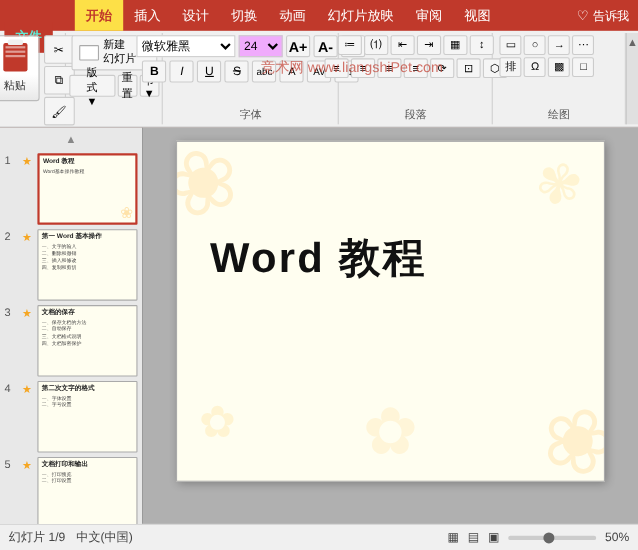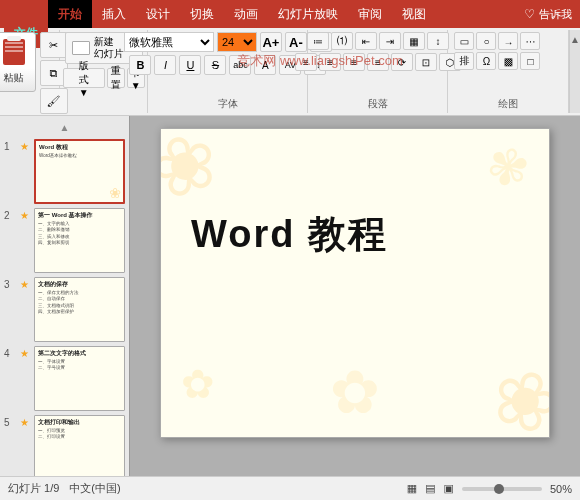--- a/index.html
+++ b/index.html
@@ -30,23 +30,24 @@
     .tab-item {
       color: #fff;
       font-size: 12px;
       padding: 4px 10px;
       cursor: pointer;
       height: 100%;
       display: flex;
       align-items: center;
     }
     .tab-item.active {
-      background: #000000;
+      background: #fde047;
       color: #c0392b;
       font-weight: bold;
+      margin-left: 20px;
     }
     #help-area {
       margin-left: auto;
       color: #fff;
       font-size: 11px;
       padding-right: 8px;
       display: flex;
       align-items: center;
       gap: 4px;
     }
@@ -177,21 +178,21 @@
       border: 1px solid #ccc;
       width: 90px;
       background: #fff;
       cursor: pointer;
     }
     .font-size-select {
       height: 20px;
       font-size: 11px;
       border: 1px solid #ccc;
       width: 40px;
-      background: #f97316;
+      background: #f0abfc;
     }
 
     
     #group-paragraph {
       flex: 1;
     }
     #group-paragraph .ribbon-group-content {
       flex-direction: column;
       gap: 3px;
     }

